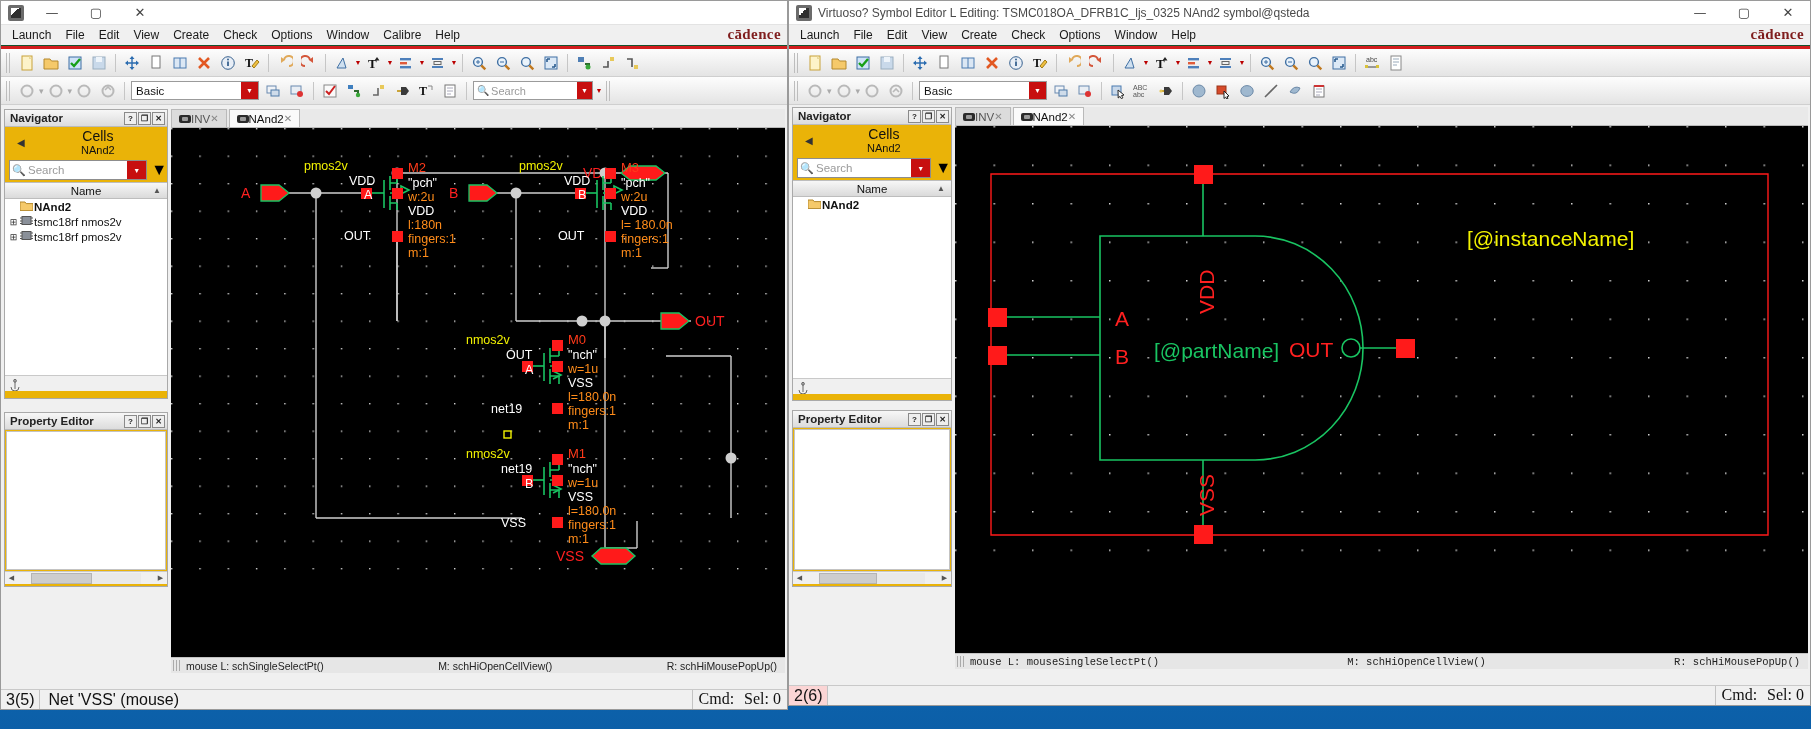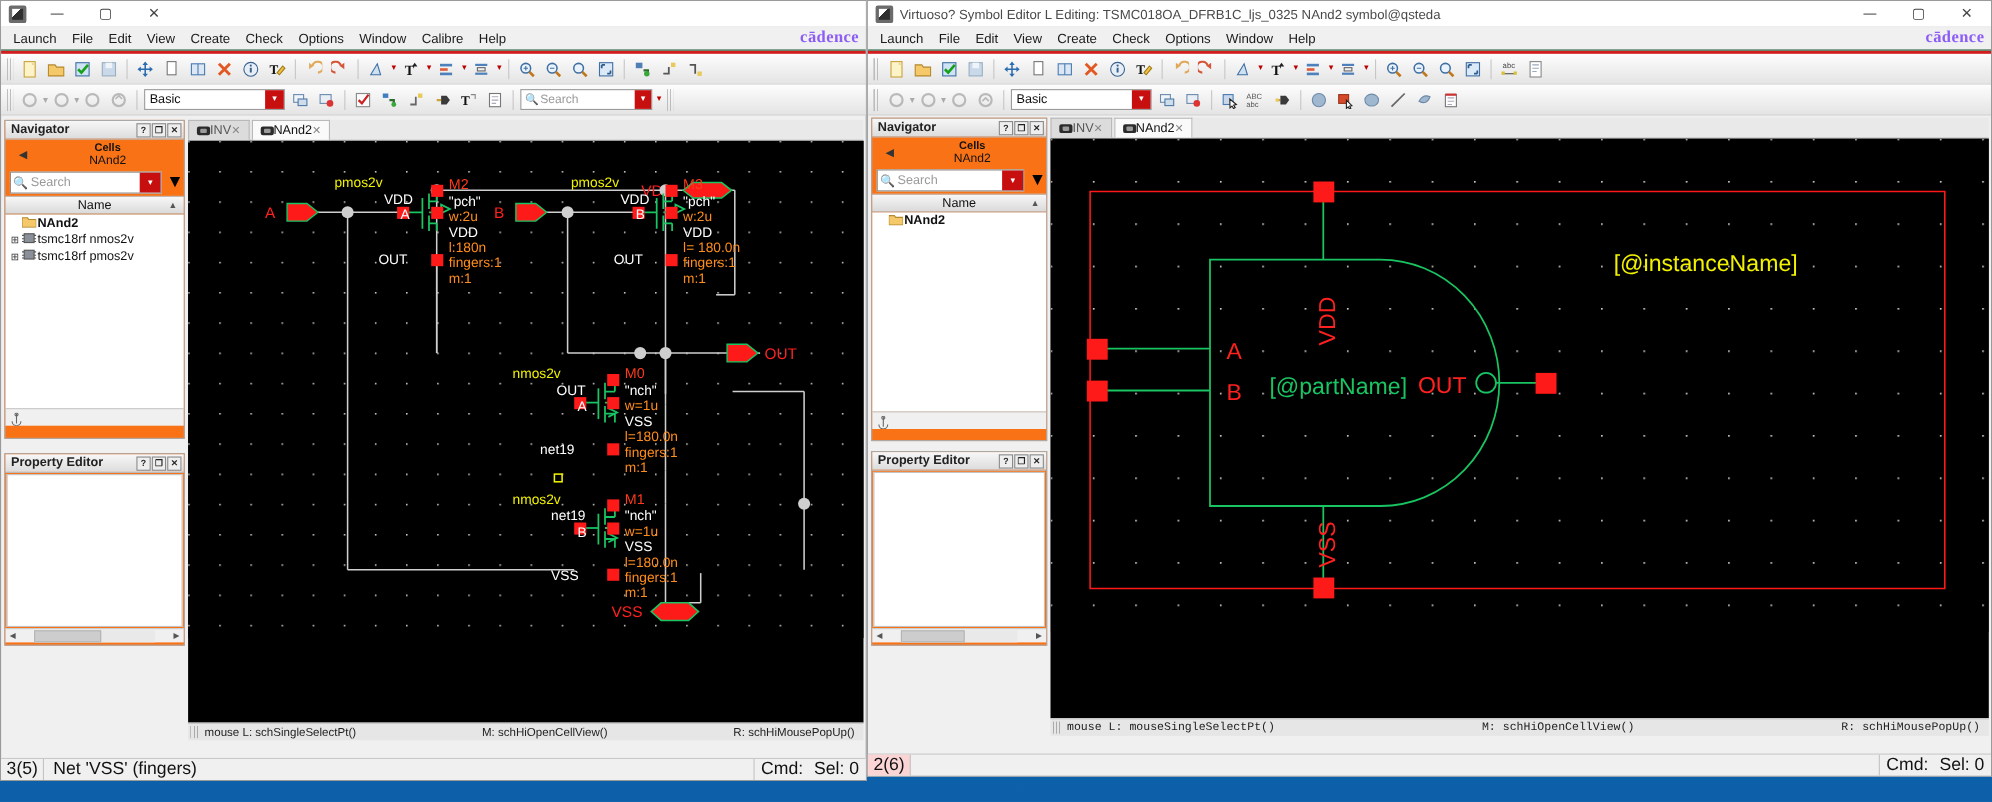--- a/index.html
+++ b/index.html
@@ -44,21 +44,21 @@
 
   .menubar {
     height:21px; background:#f0f0f0; display:flex; align-items:center;
     padding-left:4px; border-bottom:1px solid #14532d; position:relative;
   }
   .menubar .mi {
     font-size:12px; color:#1a1a1a; padding:2px 7px; white-space:nowrap;
   }
   .menubar .brand {
     position:absolute; right:6px; top:1px;
-    font-size:15px; color:#8b5cf6; letter-spacing:.4px;
+    font-size:15px; color:#7f1d1d; letter-spacing:.4px;
     font-family:"Liberation Serif", serif; font-weight:600;
   }
   .redline { height:3px; background:#d21e1e; }
 
   .toolrow {
     height:28px; background:linear-gradient(180deg,#fdfdfd,#e4e4e4);
     display:flex; align-items:center; border-bottom:1px solid #cfcfcf;
     padding-left:2px; overflow:hidden;
   }
   .grip { width:6px; height:20px; margin:0 3px;
@@ -78,35 +78,35 @@
   .combo .cbtn { margin-left:auto; width:17px; height:100%; background:#c70f0f;
     display:flex;align-items:center;justify-content:center;color:#fff;font-size:7px;}
   .searchbox {
     height:19px;width:120px;background:#fff;border:1px solid #9b9b9b;display:flex;
     align-items:center;font-size:11px;color:#9a9a9a;padding-left:3px;margin:0 2px;flex:none;
   }
   .searchbox .cbtn{margin-left:auto;width:15px;height:100%;background:#c70f0f;
     display:flex;align-items:center;justify-content:center;color:#fff;font-size:7px;}
 
   
-  .panel { position:absolute; background:#f97316; border:1px solid #a9a9a9; }
+  .panel { position:absolute; background:#eab308; border:1px solid #a9a9a9; }
   .panel-head {
     height:17px; background:linear-gradient(180deg,#f7f7f7,#dcdcdc);
     display:flex;align-items:center;padding:0 2px 0 5px;
     font-size:11.5px;font-weight:bold;color:#222;border-bottom:1px solid #bbb;
   }
   .panel-head .hbtns{margin-left:auto;display:flex;gap:1px;}
   .panel-head .hb {
     width:13px;height:13px;border:1px solid #8a8a8a;background:#eee;
     font-size:8px;display:flex;align-items:center;justify-content:center;color:#222;
   }
   .navsub { display:flex; align-items:center; padding:2px 4px; }
   .navsub .back { font-size:10px;color:#333;padding:0 8px; }
   .navsub .nv { flex:1; text-align:center; line-height:1.1; }
-  .navsub .nv .t1{font-size:10px;font-weight:bold;color:#111;}
+  .navsub .nv .t1{font-size:14px;font-weight:normal;color:#111;}
   .navsub .nv .t2{font-size:11px;color:#111;}
   .navsearch {
     margin:2px 4px; height:20px; background:#fff;border:1px solid #8d8d8d;
     display:flex;align-items:center;font-size:11.5px;color:#9a9a9a;
   }
   .navsearch .mag{width:18px;text-align:center;font-size:11px;color:#333;}
   .navsearch .cbtn{margin-left:auto;width:19px;height:100%;background:#c70f0f;
     display:flex;align-items:center;justify-content:center;color:#fff;font-size:7px;}
   .col-head{height:17px;background:linear-gradient(180deg,#f7f7f7,#dadada);
     border-top:1px solid #bdbdbd;border-bottom:1px solid #bdbdbd;
@@ -136,21 +136,21 @@
   .statusrow{height:16px;background:#e6e6e6;border-top:1px solid #c3c3c3;
     display:flex;align-items:center;font-size:10.5px;color:#222;padding:0 2px;}
   .statusrow .l{padding-left:6px;}
   .statusrow .r{margin-left:auto;padding-right:6px;}
   .statusrow .gripdots{width:7px;height:11px;background:repeating-linear-gradient(90deg,#aaa 0 1px,transparent 1px 3px);}
 
   .botbar{height:20px;background:#f0f0f0;border-top:1px solid #c9c9c9;display:flex;align-items:center;font-size:16px;color:#111;}
   .botbar .cellsel{padding:0 5px;border-right:1px solid #c3c3c3;height:100%;display:flex;align-items:center;}
   .botbar .cellsel.pink{background:#fbd5d5;}
   .botbar .msg{padding-left:8px;}
-  .botbar .cmd{margin-left:auto;padding:0 6px;border-left:1px solid #c3c3c3;height:100%;display:flex;align-items:flex-end;gap:10px;}
+  .botbar .cmd{margin-left:auto;padding:0 6px;border-left:1px solid #c3c3c3;height:100%;display:flex;align-items:flex-start;gap:10px;font-family:Liberation Serif, serif;}
 </style>
 </head>
 <body>
 
 <div class="desktop"></div>
 
 <div class="win" style="left:0;top:0;width:788px;height:710px;">
 
   <div class="titlebar">
     <div class="tb-icon"></div>
@@ -710,21 +710,21 @@
     <div class="statusrow" style="position:absolute;left:0;right:0;bottom:0;">
       <span class="gripdots"></span>
       <span class="l">mouse L: schSingleSelectPt()</span>
       <span style="flex:1;text-align:center;">M: schHiOpenCellView()</span>
       <span class="r">R: schHiMousePopUp()</span>
     </div>
   </div>
 
   <div class="botbar" style="position:absolute;left:0;right:0;bottom:0;">
     <span class="cellsel">3(5)</span>
-    <span class="msg">Net 'VSS' (fingers)</span>
+    <span class="msg">Net 'VSS' (mouse)</span>
     <span class="cmd">
       <span>Cmd:</span>
       <span>Sel: 0</span>
     </span>
   </div>
 </div>
 
 <div class="win" style="left:788px;top:0;width:1023px;height:706px;">
 
   <div class="titlebar">

